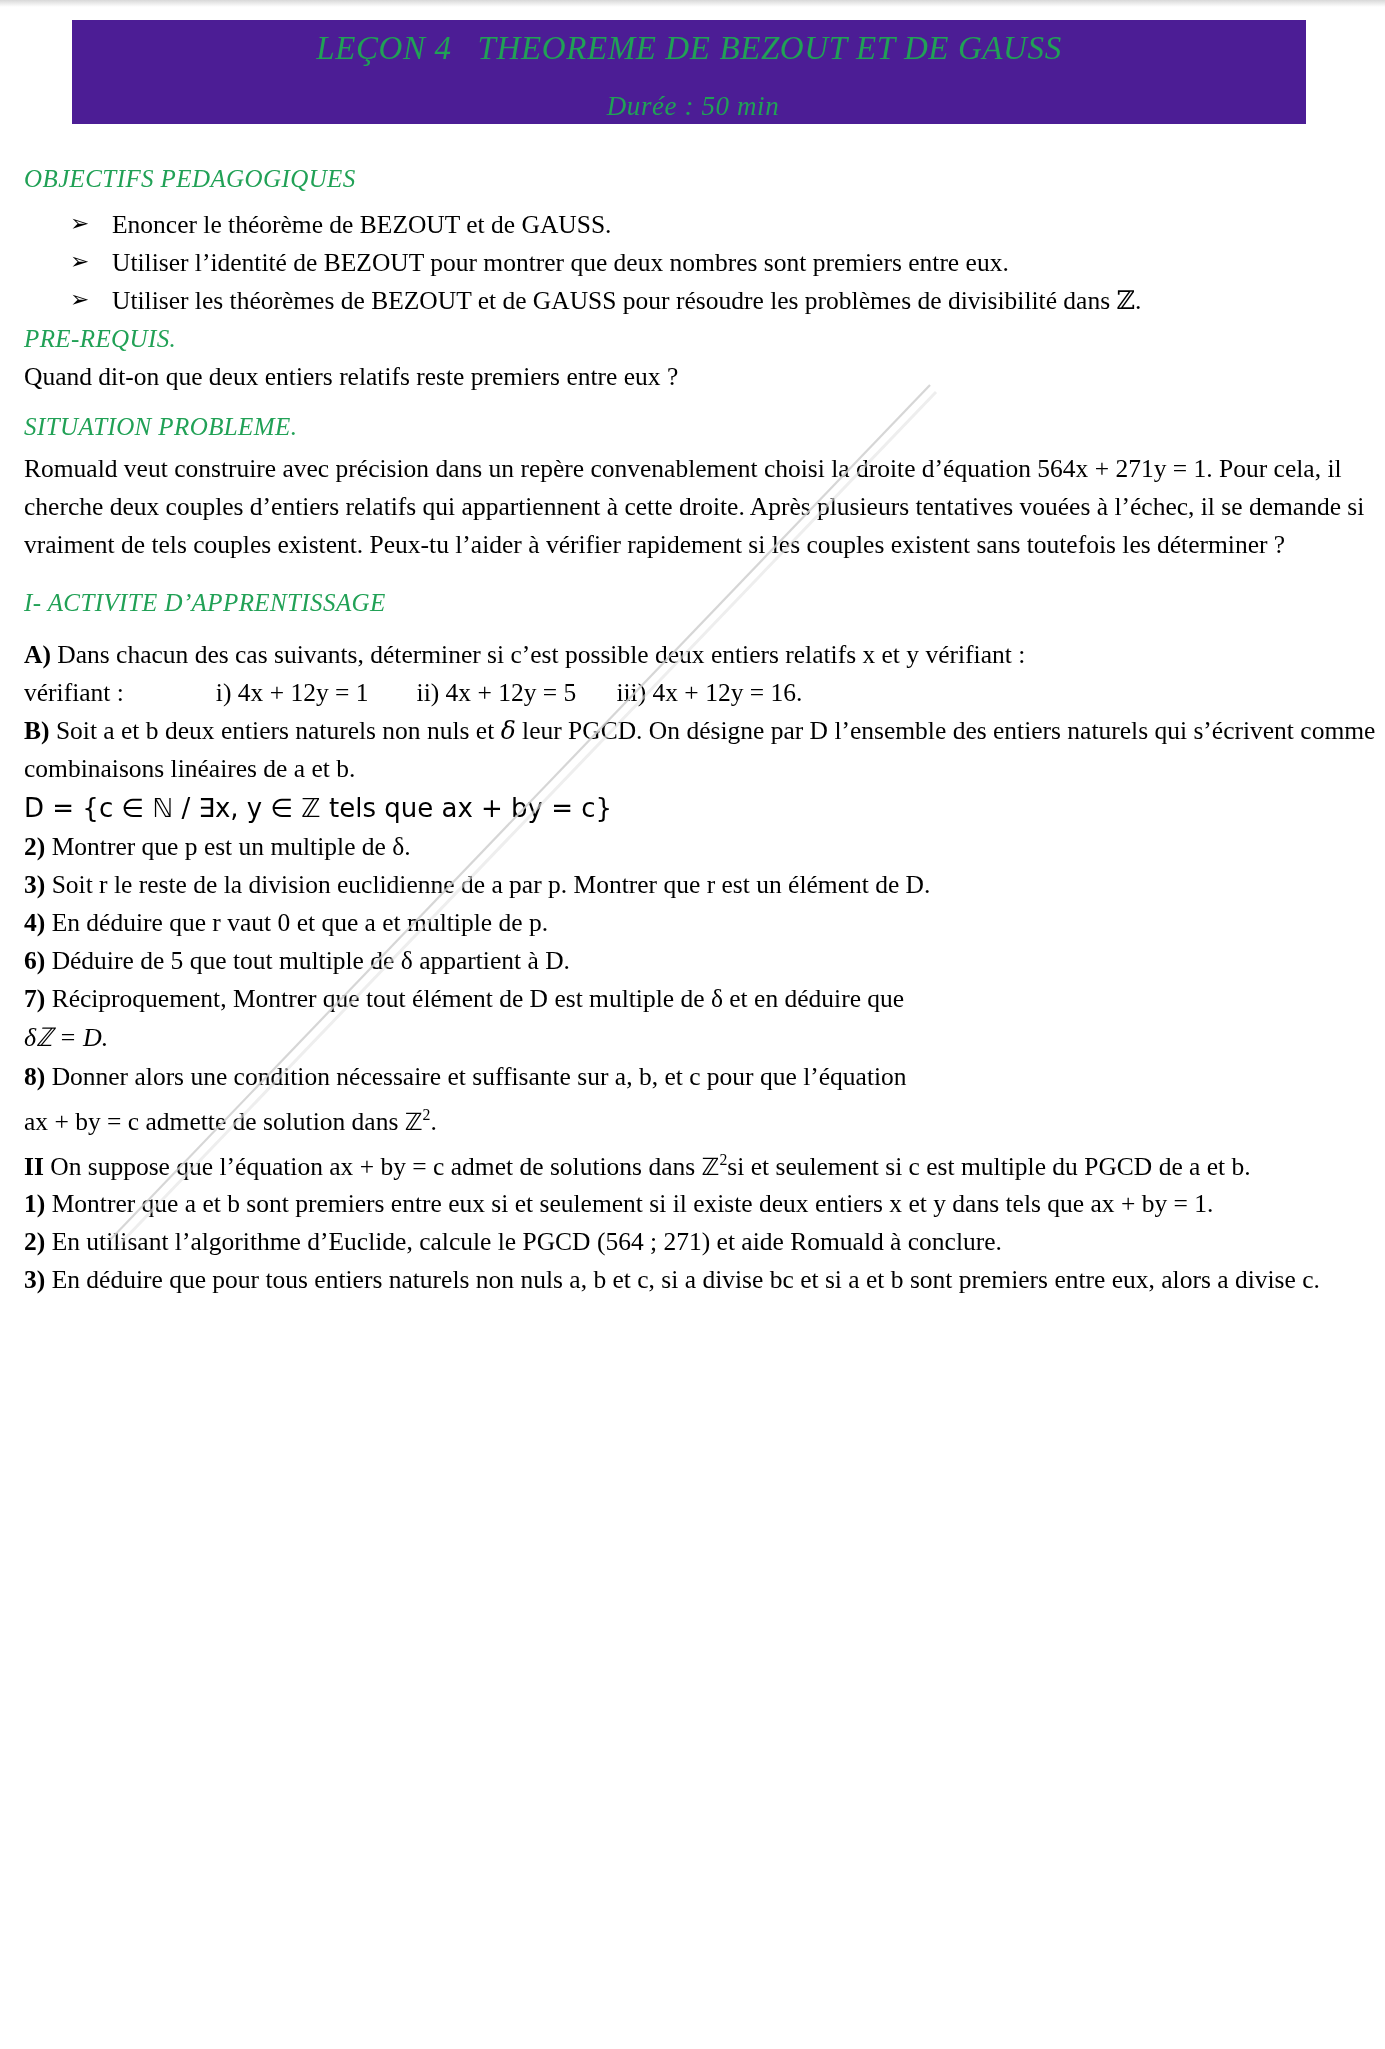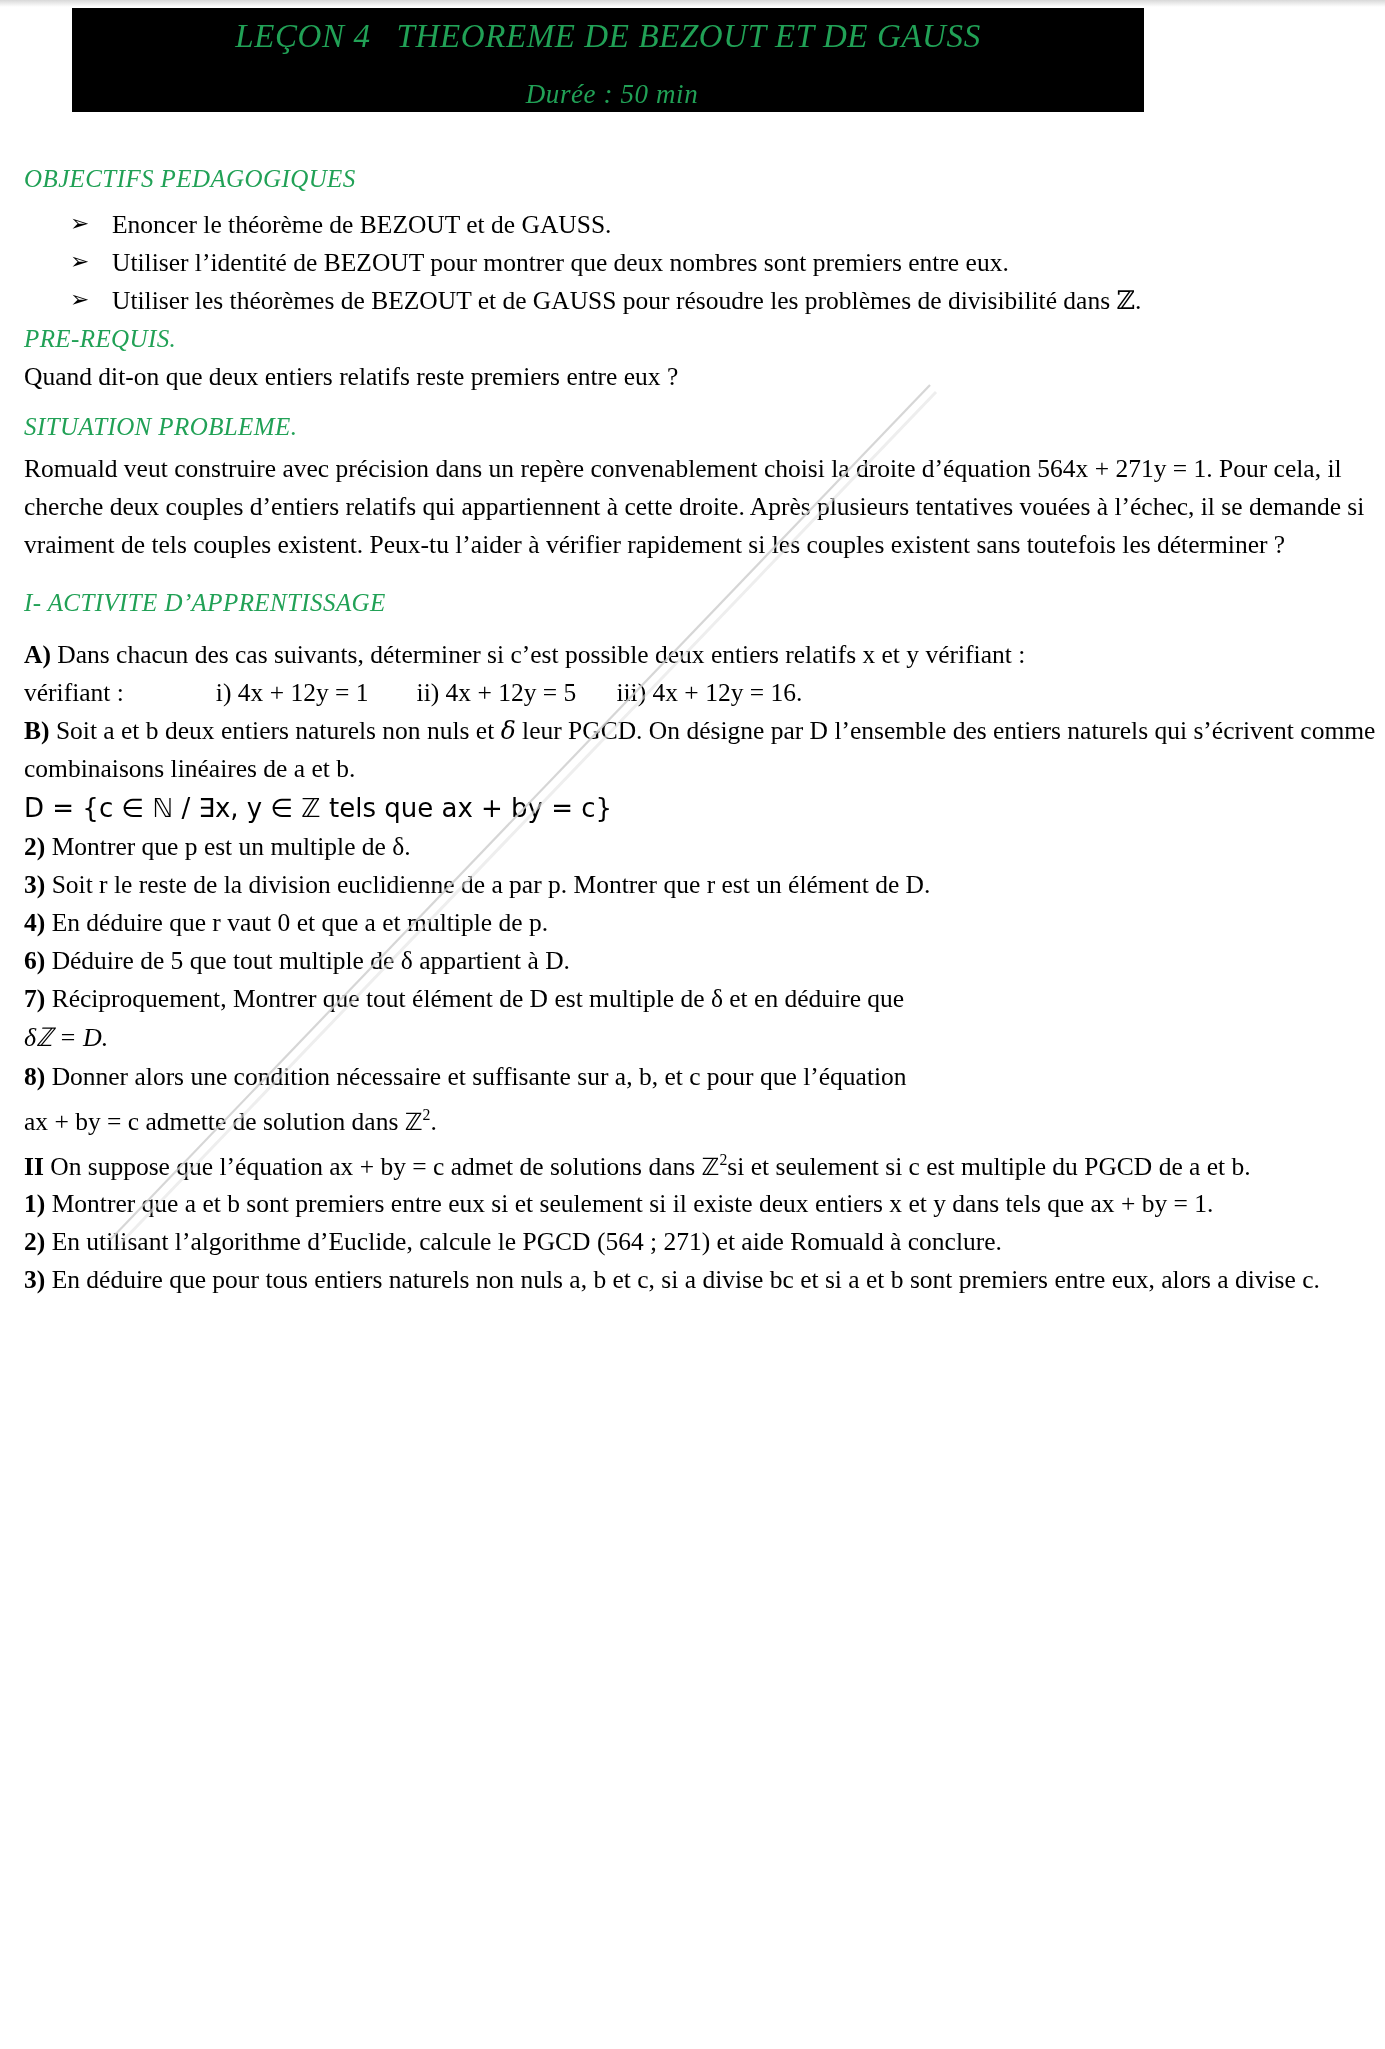--- a/index.html
+++ b/index.html
@@ -37,24 +37,24 @@
   .page {
     position: relative;
     z-index: 2;
     padding: 0;
   }
 
   
   .banner {
     position: absolute;
     left: 72px;
-    top: 8px;
-    width: 1072px;
+    top: 20px;
+    width: 1234px;
     height: 104px;
-    background: #000000;
+    background: #4c1d95;
     box-sizing: border-box;
     padding-top: 7px;
   }
   .banner-line {
     text-align: center;
     font-family: "Liberation Serif", "DejaVu Serif", serif;
     font-style: italic;
     color: #21a156;
     letter-spacing: 0.6px;
   }

